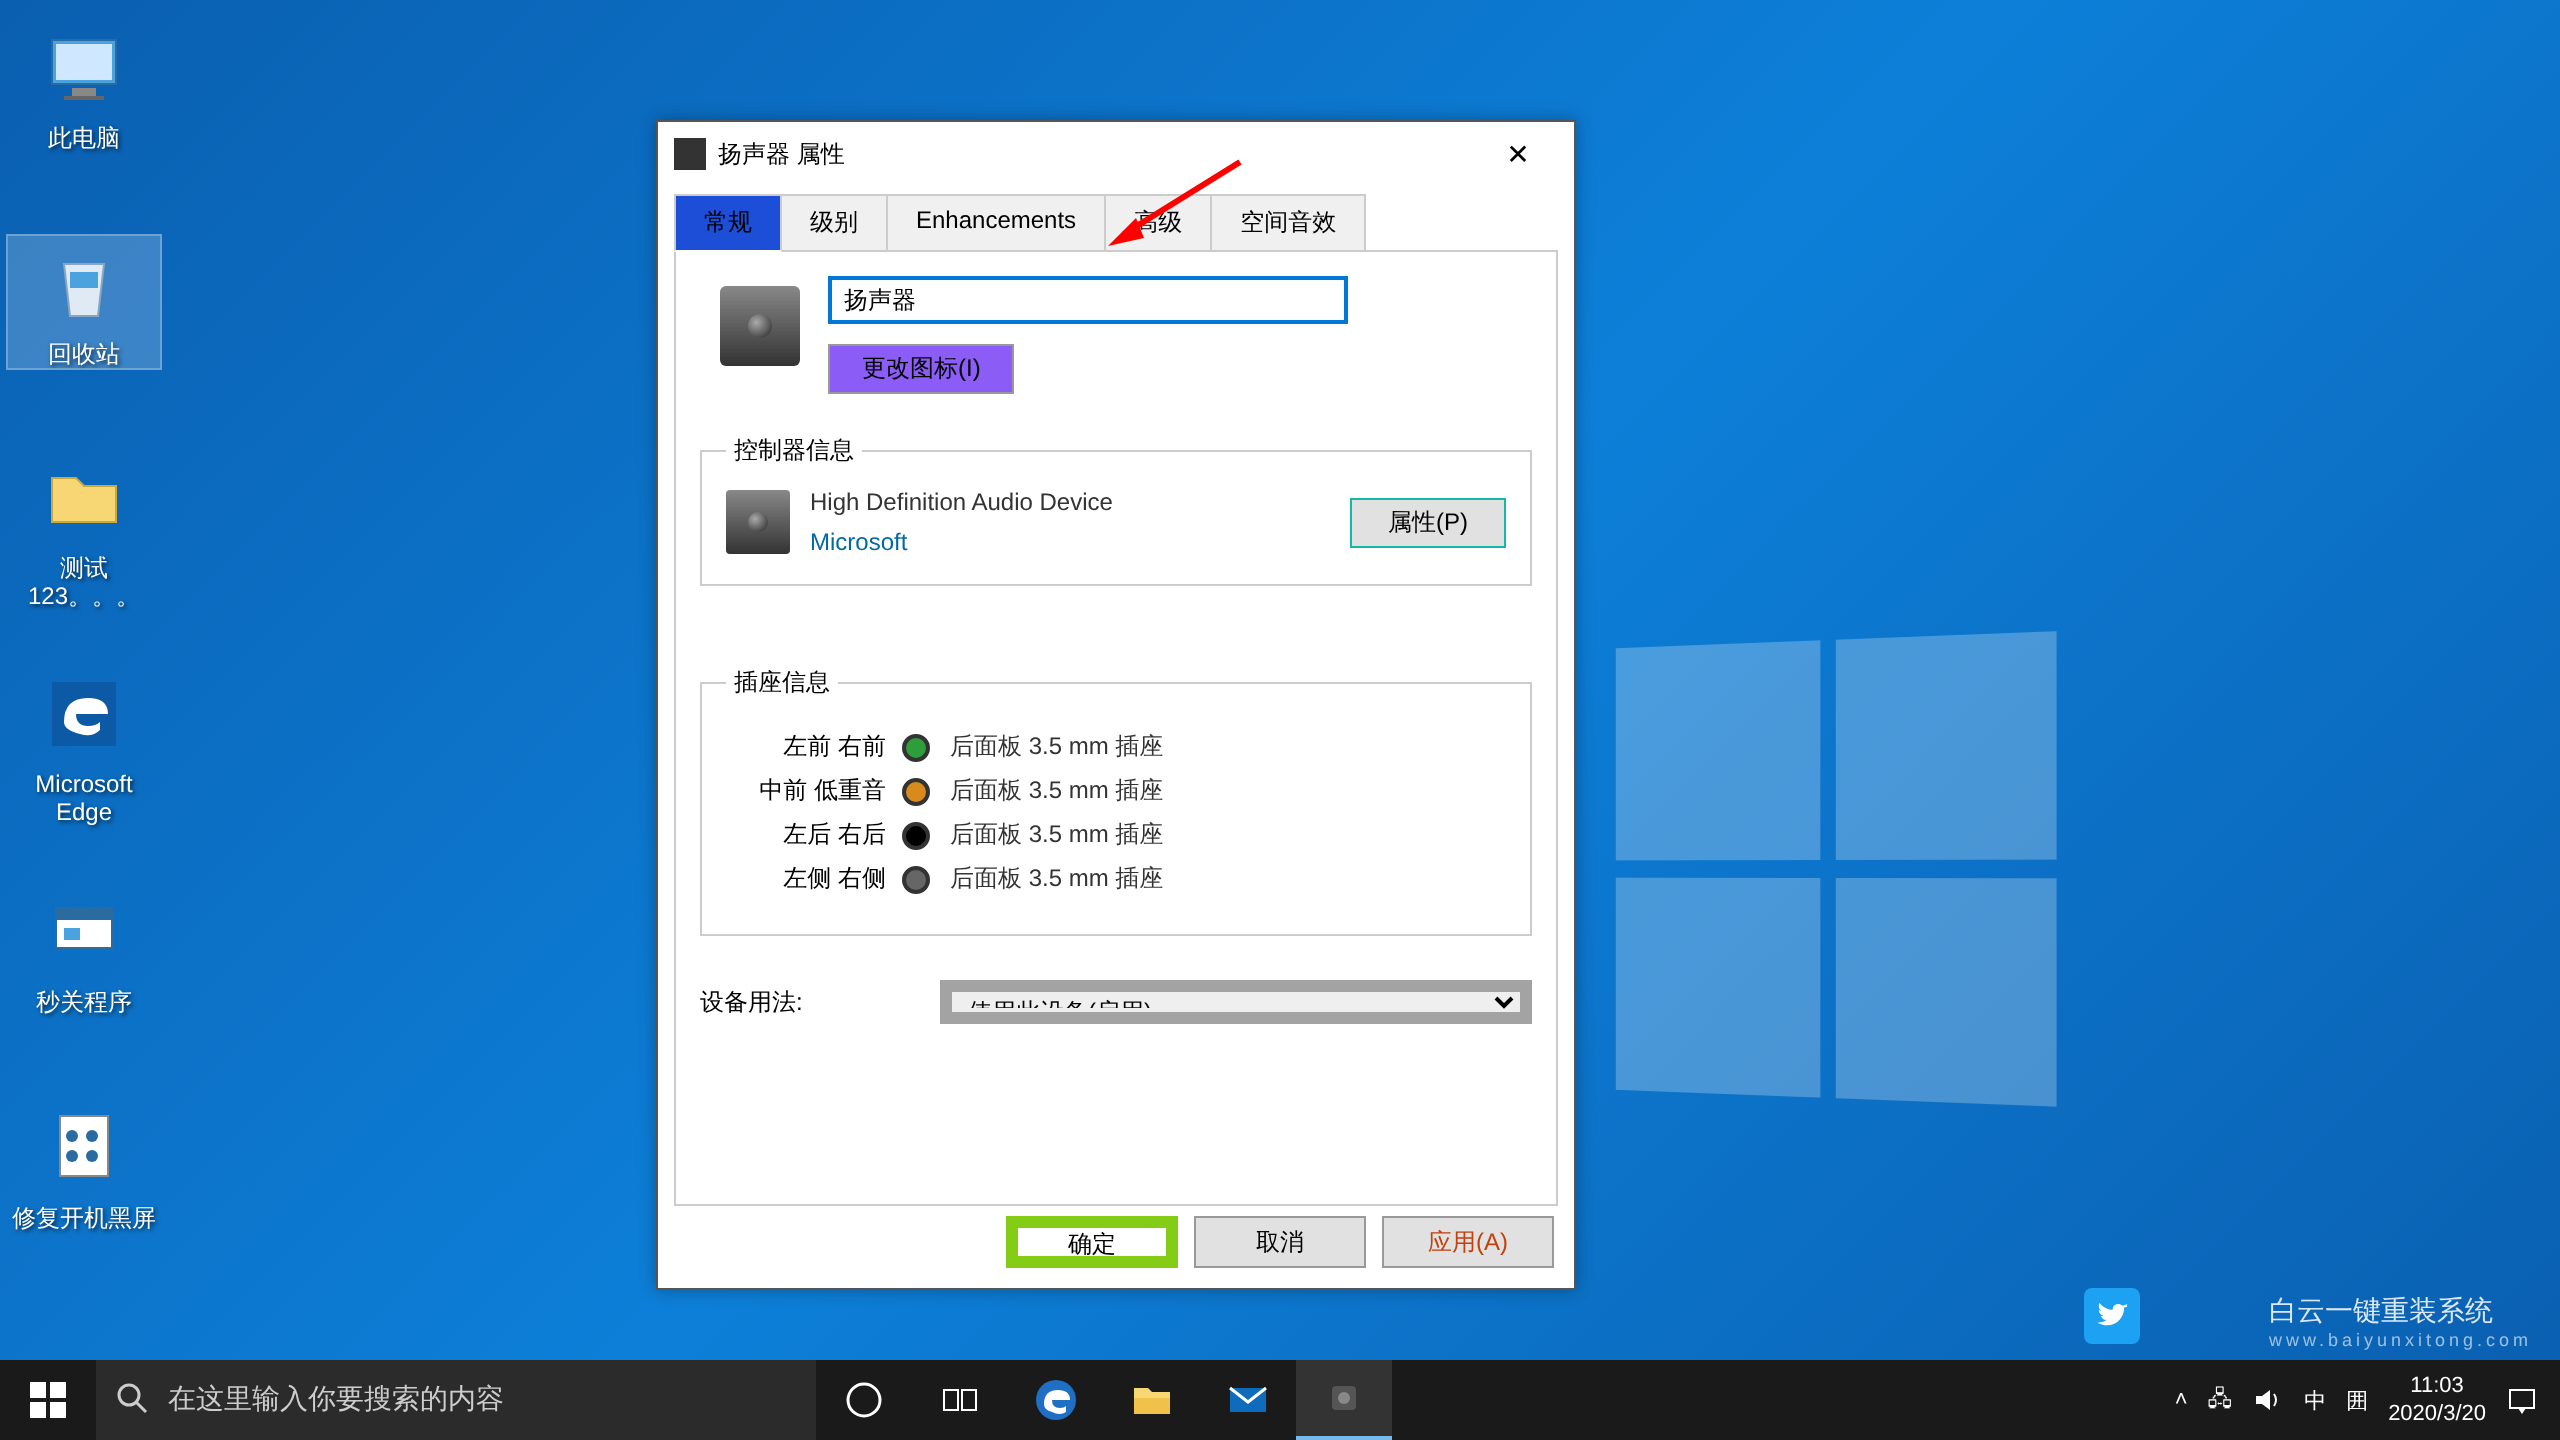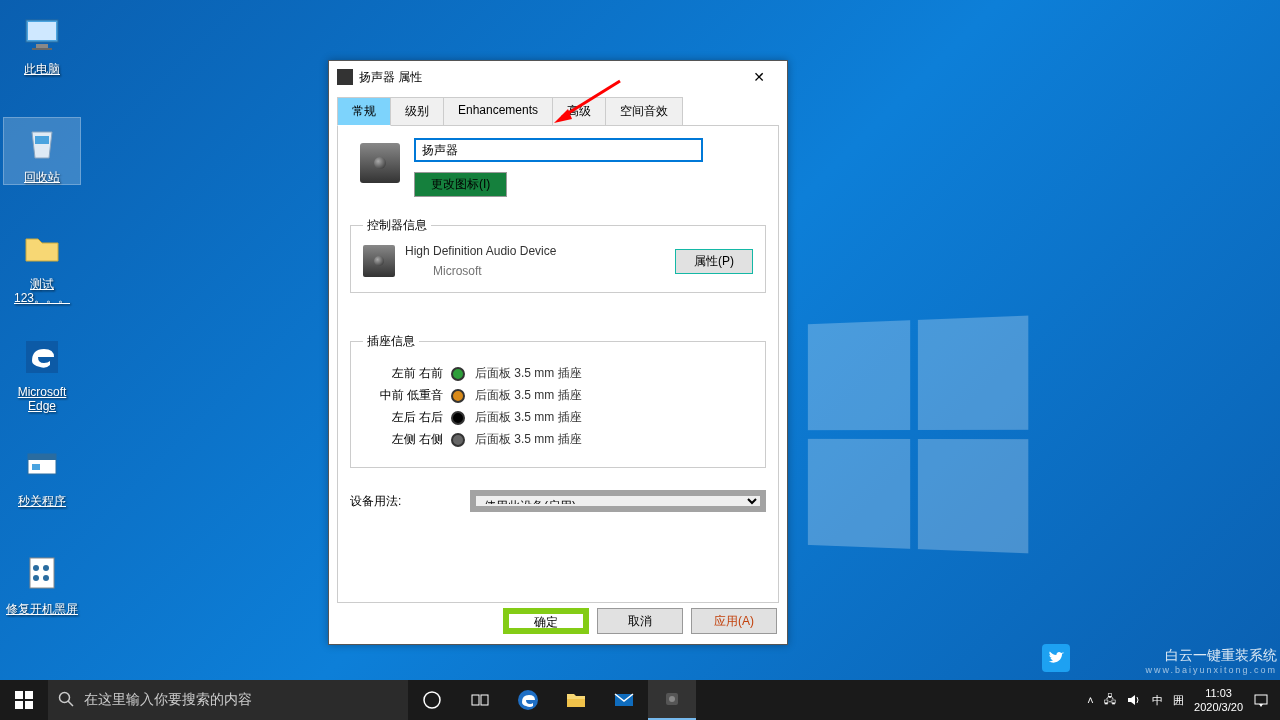--- a/index.html
+++ b/index.html
@@ -3,53 +3,53 @@
 <meta charset="utf-8">
 <style>
 * { box-sizing: border-box; margin: 0; padding: 0; font-family: "Microsoft YaHei", "Segoe UI", sans-serif; }
 body { width: 1280px; height: 720px; overflow: hidden; position: relative; background: linear-gradient(135deg, #0a5fb0 0%, #0d7fd8 50%, #0a5fb0 100%); }
 
 
 .win-logo { position: absolute; left: 800px; top: 320px; width: 230px; height: 230px; display: flex; flex-wrap: wrap; gap: 8px; transform: perspective(800px) rotateY(-15deg); }
 .win-logo > div { width: 110px; height: 110px; background: rgba(255,255,255,0.25); }
 
 
-.desktop-icon { position: absolute; width: 76px; text-align: center; color: #fff; font-size: 12px; cursor: pointer; text-decoration: underline; }
+.desktop-icon { position: absolute; width: 76px; text-align: center; color: #fff; font-size: 12px; cursor: pointer; }
 .desktop-icon .ico { width: 48px; height: 48px; margin: 0 auto 4px; display: flex; align-items: center; justify-content: center; }
 .desktop-icon .lbl { text-shadow: 1px 1px 2px rgba(0,0,0,0.7); line-height: 14px; }
 .desktop-icon.selected { background: rgba(255,255,255,0.2); outline: 1px solid rgba(255,255,255,0.4); }
 
 
 .dialog { position: absolute; left: 328px; top: 60px; width: 460px; height: 585px; background: #fff; border: 1px solid #555; box-shadow: 0 0 8px rgba(0,0,0,0.3); }
 .titlebar { height: 32px; display: flex; align-items: center; padding: 0 8px; font-size: 12px; }
 .titlebar .tico { width: 16px; height: 16px; margin-right: 6px; background: #333; display: inline-block; }
 .titlebar .spacer { flex: 1; }
 .close-btn { width: 40px; height: 28px; display: flex; align-items: center; justify-content: center; font-size: 14px; cursor: pointer; }
 
 .tabs { display: flex; margin: 4px 8px 0; font-size: 12px; }
 .tab { padding: 5px 14px; border: 1px solid #ccc; border-bottom: none; background: #f0f0f0; cursor: pointer; margin-right: -1px; }
-.tab.active { background: #7dd3fc; border-bottom: 1px solid #fff; position: relative; z-index: 2; }
+.tab.active { background: #1d4ed8; border-bottom: 1px solid #fff; position: relative; z-index: 2; }
 
 .tab-body { margin: 0 8px 8px; border: 1px solid #ccc; padding: 12px; height: 478px; font-size: 12px; position: relative; top: -1px; }
 
 .device-row { display: flex; align-items: flex-start; gap: 14px; margin-bottom: 20px; }
 .dev-icon { width: 40px; height: 40px; background: linear-gradient(#888,#333); border-radius: 3px; display:flex; align-items:center; justify-content:center; margin-top:5px; margin-left:10px;}
 .dev-icon::after{content:"";width:12px;height:12px;border-radius:50%;background:radial-gradient(circle at 35% 35%, #aaa, #222);}
-.dev-name-input { width: 289px; border: 2px solid #0078d7; padding: 2px 6px; font-size: 12px; height: 24px; }
-.change-icon-btn { margin-top: 10px; padding: 3px 16px; border: 1px solid #999; background: #15803d; font-size: 12px; cursor: pointer; }
+.dev-name-input { width: 260px; border: 2px solid #0078d7; padding: 2px 6px; font-size: 12px; height: 24px; }
+.change-icon-btn { margin-top: 10px; padding: 3px 16px; border: 1px solid #999; background: #8b5cf6; font-size: 12px; cursor: pointer; }
 
 fieldset { border: 1px solid #ccc; padding: 10px 12px 14px; margin-bottom: 16px; }
 legend { font-size: 12px; padding: 0 4px; }
 
 .ctrl-row { display: flex; align-items: center; gap: 10px; }
 .ctrl-icon { width: 32px; height: 32px; background: linear-gradient(#888,#333); border-radius: 2px; display:flex;align-items:center;justify-content:center;}
 .ctrl-icon::after{content:"";width:10px;height:10px;border-radius:50%;background:radial-gradient(circle at 35% 35%, #aaa, #222);}
 .ctrl-info { flex: 1; }
 .ctrl-name { color: #333; margin-bottom: 6px; }
-.ctrl-vendor { color: #737373; margin-left: 28px; }
+.ctrl-vendor { color: #0369a1; }
 .prop-btn { padding: 3px 18px; border: 1px solid #14b8a6; background: #e1e1e1; cursor: pointer; font-size:12px;}
 
 .jack-row { display: flex; align-items: center; margin: 5px 0; }
 .jack-label { width: 80px; text-align: right; margin-right: 8px; }
 .jack-color { width: 14px; height: 14px; border-radius: 50%; border: 2px solid #333; margin-right: 10px; }
 .jack-desc { color: #333; }
 
 .usage-row { display: flex; align-items: center; margin-top: 22px; }
 .usage-row label { width: 120px; }
 .usage-select { flex: 1; border: 6px solid #a3a3a3; padding: 2px 4px; font-size: 12px; height:22px; }
@@ -68,21 +68,21 @@
 .start-btn svg { width: 18px; height: 18px; }
 .search-box { width: 360px; height: 40px; background: #2b2b2b; display: flex; align-items: center; padding: 0 10px; color: #ccc; font-size: 14px; }
 .search-box .sico { margin-right: 10px; }
 .task-icons { display: flex; height: 40px; }
 .task-icons > div { width: 48px; height: 40px; display: flex; align-items: center; justify-content: center; cursor: pointer; color:#fff; }
 .task-icons .active { background: #333; border-bottom: 2px solid #76b9ed; }
 .tray { margin-left: auto; display: flex; align-items: center; color: #fff; font-size: 11px; padding-right: 6px; }
 .tray > div { padding: 0 5px; height: 40px; display: flex; flex-direction: column; align-items: center; justify-content: center; cursor: pointer; }
 .clock { text-align: center; line-height: 14px; }
 
-.watermark { position: absolute; right: 3px; bottom: 45px; color: rgba(255,255,255,0.85); font-size: 14px; text-align: right; }
+.watermark { position: absolute; right: 14px; bottom: 45px; color: rgba(255,255,255,0.85); font-size: 14px; text-align: left; }
 .watermark .sub { font-size: 9px; letter-spacing: 2px; color: rgba(255,255,255,0.6); }
 .wm-icon { position:absolute; right:210px; bottom:48px; width:28px;height:28px; background:#1da1f2; border-radius:4px;display:flex;align-items:center;justify-content:center;}
 </style>
 </head>
 <body>
 
 <div class="win-logo">
   <div></div>
     <div></div>
     <div></div>

